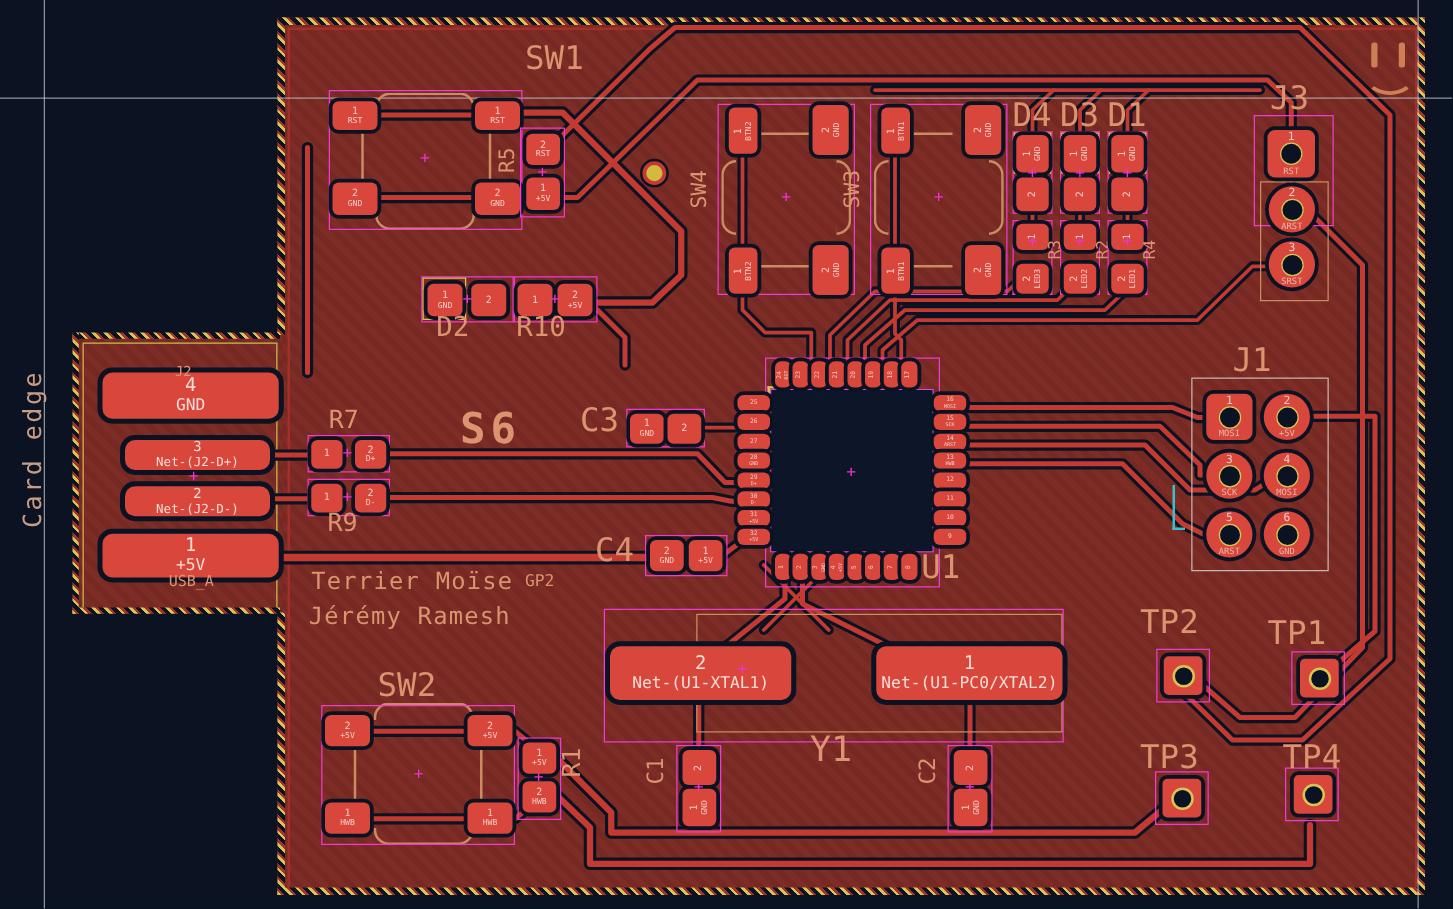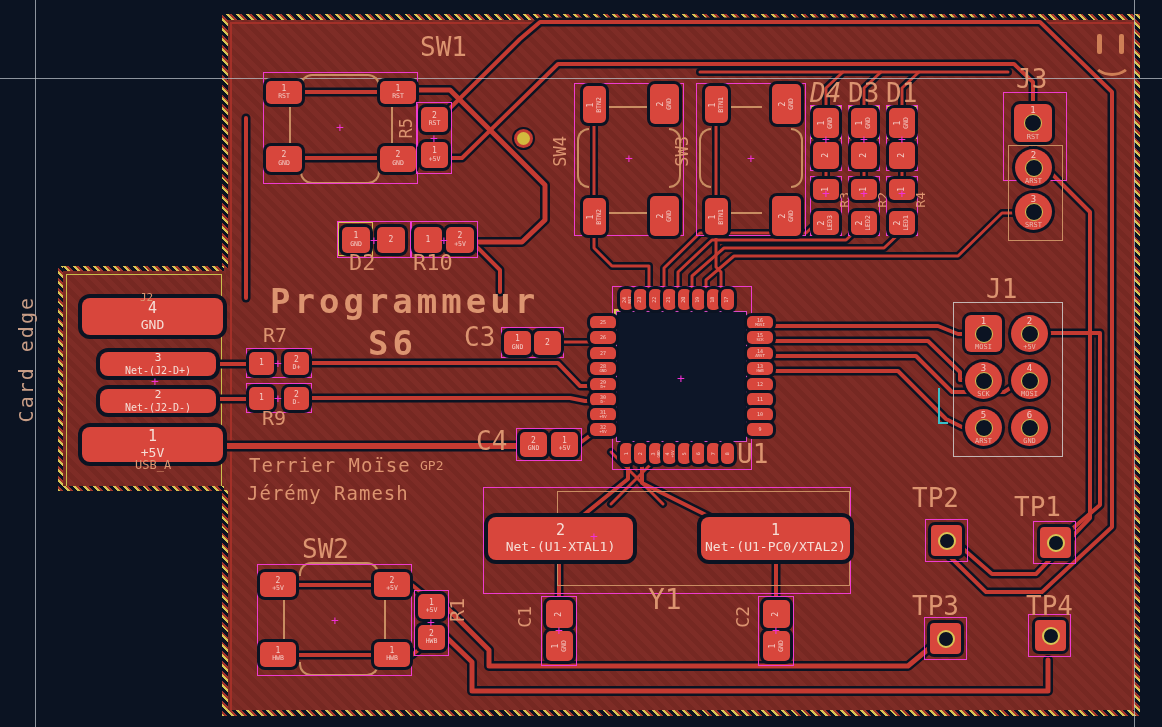--- a/index.html
+++ b/index.html
@@ -316,21 +316,21 @@
             <span style="font-size: 8px;">1</span>
             <span style="font-size: 6.5px;">GND</span>
           </div>
         </div>
         <div class="pad" style="position: absolute; left: 813px; top: 142px; width: 26px; height: 27px;">
           <div class="pt rotpt">
             <span style="font-size: 8px;">2</span>
           </div>
         </div>
         <div class="cross" style="left: 826px; top: 139px;">+</div>
-        <div class="silk" style="left: 810px; top: 80px; font-size: 26px; font-style: italic;">D4</div>
+        <div class="silk" style="left: 810px; top: 80px; font-size: 26px;">D4</div>
       </div>
       <div class="comp">
         <div class="box box-m" style="position: absolute; left: 848px; top: 105px; width: 32px; height: 66px;"></div>
         <div class="box box-y" style="position: absolute; left: 849px; top: 106px; width: 30px; height: 33px;"></div>
         <div class="pad" style="position: absolute; left: 851px; top: 108px; width: 26px; height: 30px;">
           <div class="pt rotpt">
             <span style="font-size: 8px;">1</span>
             <span style="font-size: 6.5px;">GND</span>
           </div>
         </div>
@@ -871,21 +871,20 @@
       </div>
       <div class="comp">
         <div class="box box-m" style="position: absolute; left: 1028px; top: 614px; width: 43px; height: 43px;"></div>
         <div class="pad tp" style="position: absolute; left: 1035px; top: 620px; width: 31px; height: 31px;">
           <div class="hole" style="position: absolute; left: 6.5px; top: 6.5px; width: 18px; height: 18px;"></div>
         </div>
         <div class="silk" style="left: 1026px; top: 593px; font-size: 26px;">TP4</div>
       </div>
     </div>
 
-  <div class="title" style="left:270px;top:284px;font-size:34px;letter-spacing:4px;">Programmeur</div>
   <div class="title" style="left:368px;top:326px;font-size:34px;letter-spacing:4px;">S6</div>
   <div class="silk" style="left:249px;top:456px;font-size:19px;letter-spacing:1px;">Terrier Moïse</div>
   <div class="silk" style="left:247px;top:484px;font-size:19px;letter-spacing:1px;text-align:right;">Jérémy Ramesh</div>
   <div class="silk" style="left:420px;top:459px;font-size:13px;">GP2</div>
   <div class="cardedge" style="left:14px;top:296px;font-size:20px;">Card edge</div>
 
   <div class="eye" style="left:1097px;top:34px;"></div>
   <div class="eye" style="left:1119px;top:34px;"></div>
   <div class="smile" style="left:1092px;top:46px;width:34px;height:24px;"></div>
 

